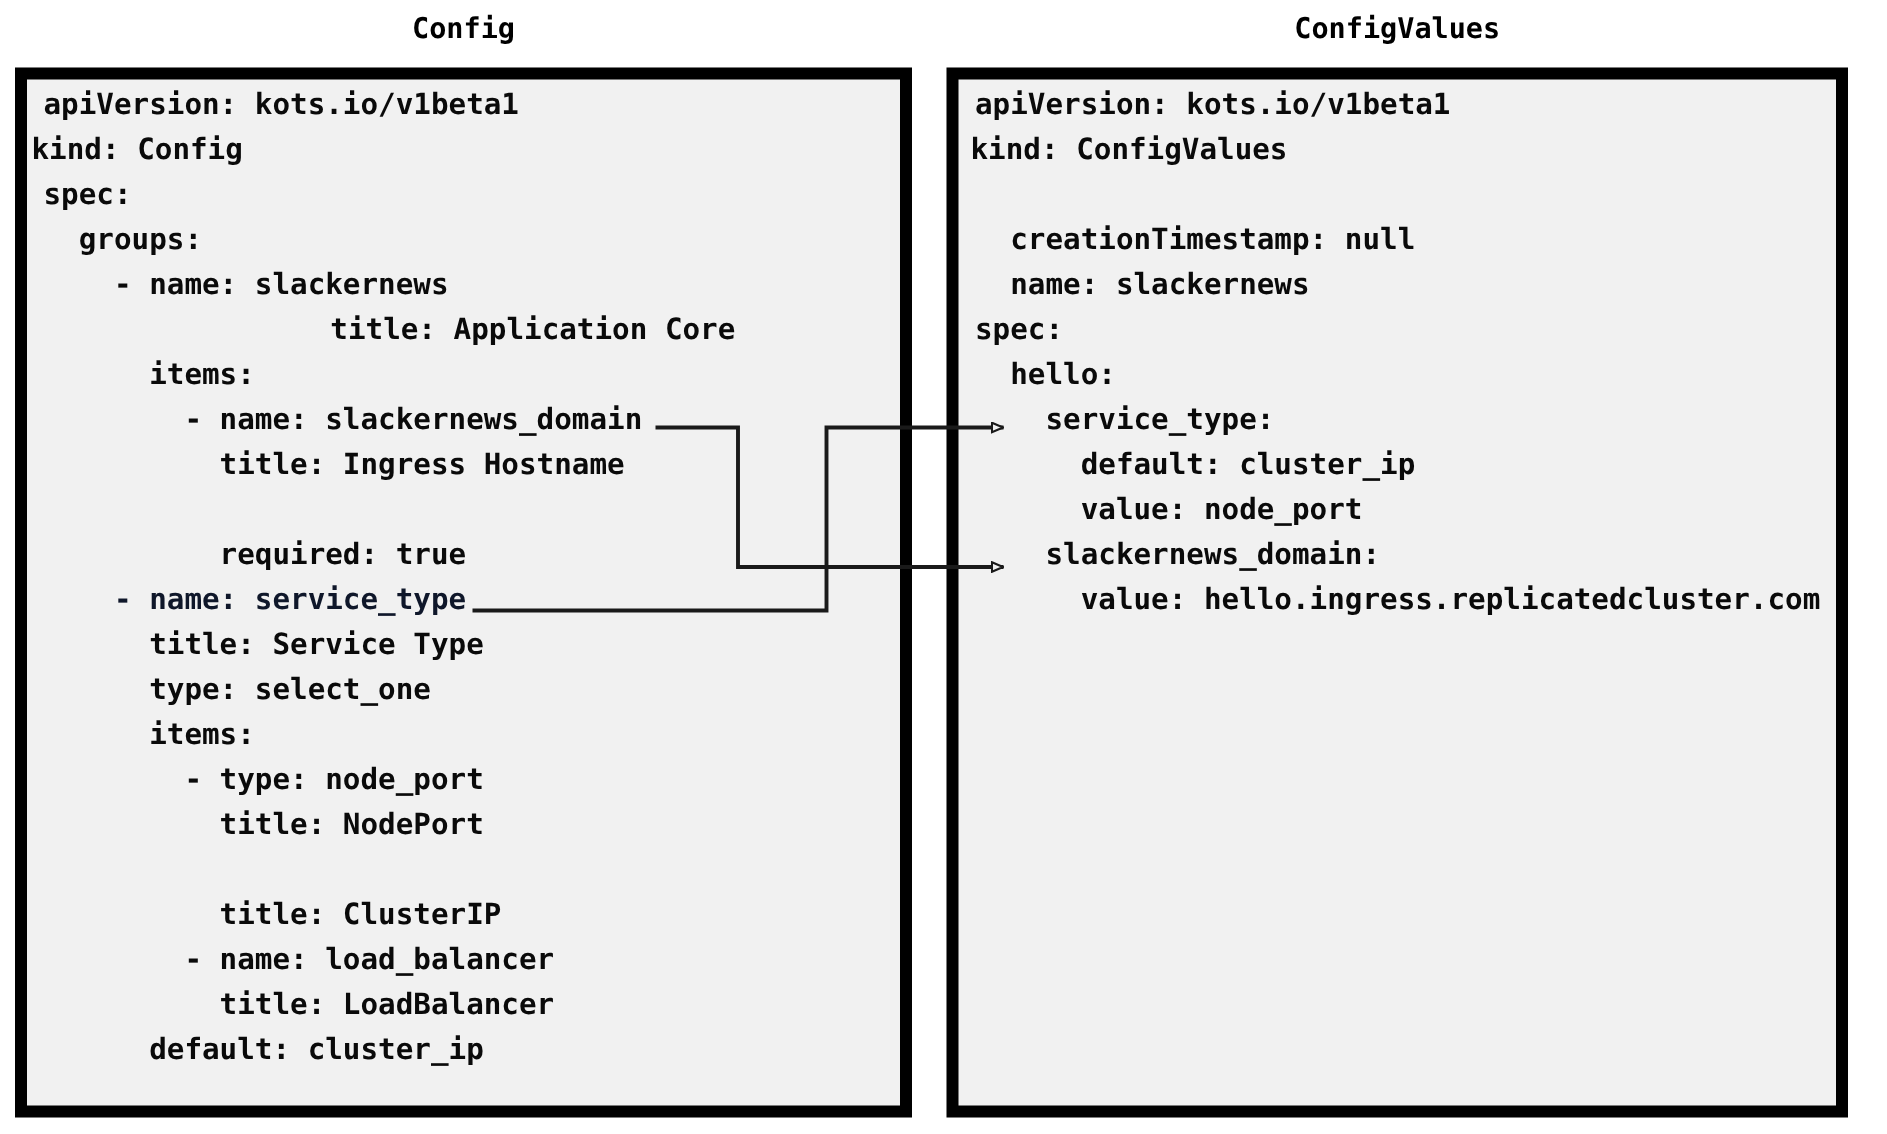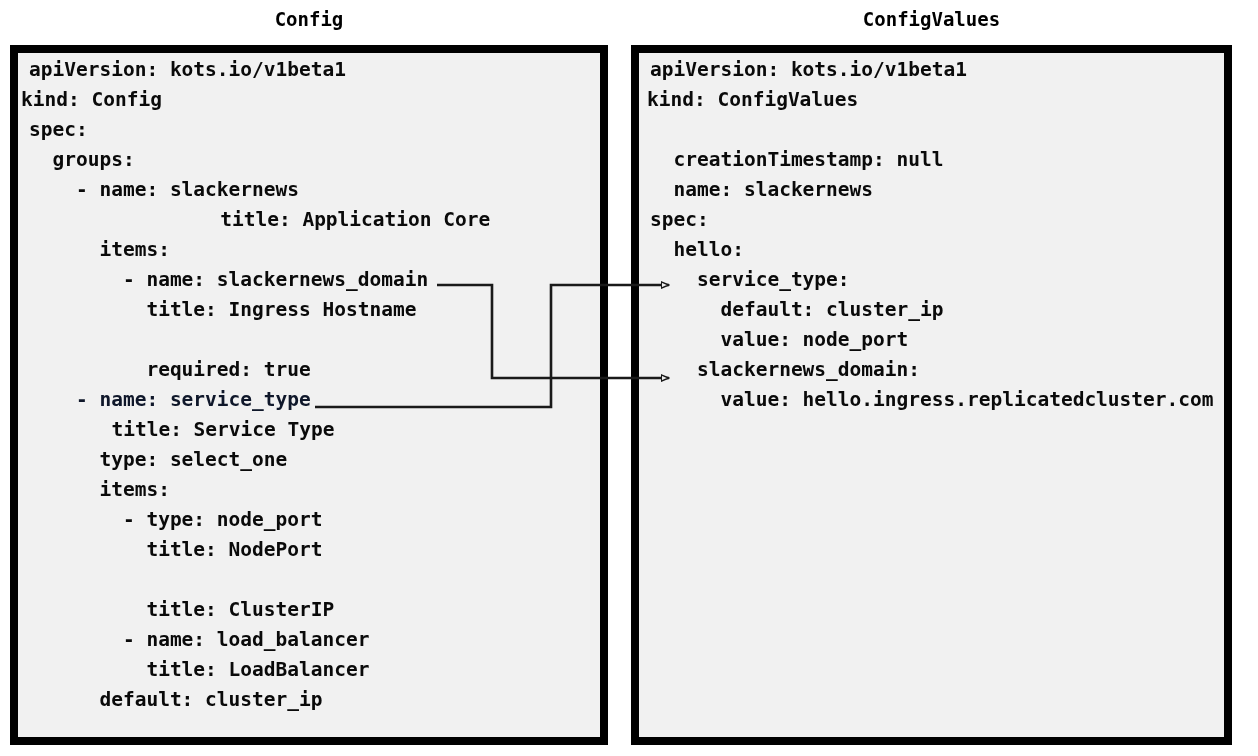--- a/index.html
+++ b/index.html
@@ -92,21 +92,21 @@
         <div class="code-line" style="top: 32px; padding-left: 3px; color: rgb(10, 10, 10);">kind: Config</div>
         <div class="code-line" style="top: 62px; padding-left: 11px; color: rgb(10, 10, 10);">spec:</div>
         <div class="code-line" style="top: 92px; padding-left: 11px; color: rgb(10, 10, 10);">  groups:</div>
         <div class="code-line" style="top: 122px; padding-left: 11px; color: rgb(10, 10, 10);">    - name: slackernews</div>
         <div class="code-line" style="top: 152px; padding-left: 11px; color: rgb(10, 10, 10); text-align: center;">      title: Application Core</div>
         <div class="code-line" style="top: 182px; padding-left: 11px; color: rgb(10, 10, 10);">      items:</div>
         <div class="code-line" style="top: 212px; padding-left: 11px; color: rgb(10, 10, 10);">        - name: slackernews_domain</div>
         <div class="code-line" style="top: 242px; padding-left: 11px; color: rgb(10, 10, 10);">          title: Ingress Hostname</div>
         <div class="code-line" style="top: 302px; padding-left: 11px; color: rgb(10, 10, 10);">          required: true</div>
         <div class="code-line" style="top: 332px; padding-left: 11px; color: #0f172a;">    - name: service_type</div>
-        <div class="code-line" style="top: 362px; padding-left: 23px; color: rgb(10, 10, 10);">      title: Service Type</div>
+        <div class="code-line" style="top: 362px; padding-left: 11px; color: rgb(10, 10, 10);">      title: Service Type</div>
         <div class="code-line" style="top: 392px; padding-left: 11px; color: rgb(10, 10, 10);">      type: select_one</div>
         <div class="code-line" style="top: 422px; padding-left: 11px; color: rgb(10, 10, 10);">      items:</div>
         <div class="code-line" style="top: 452px; padding-left: 11px; color: rgb(10, 10, 10);">        - type: node_port</div>
         <div class="code-line" style="top: 482px; padding-left: 11px; color: rgb(10, 10, 10);">          title: NodePort</div>
         <div class="code-line" style="top: 542px; padding-left: 11px; color: rgb(10, 10, 10);">          title: ClusterIP</div>
         <div class="code-line" style="top: 572px; padding-left: 11px; color: rgb(10, 10, 10);">        - name: load_balancer</div>
         <div class="code-line" style="top: 602px; padding-left: 11px; color: rgb(10, 10, 10);">          title: LoadBalancer</div>
         <div class="code-line" style="top: 632px; padding-left: 11px; color: rgb(10, 10, 10);">      default: cluster_ip</div>
       </div>
   </div>

